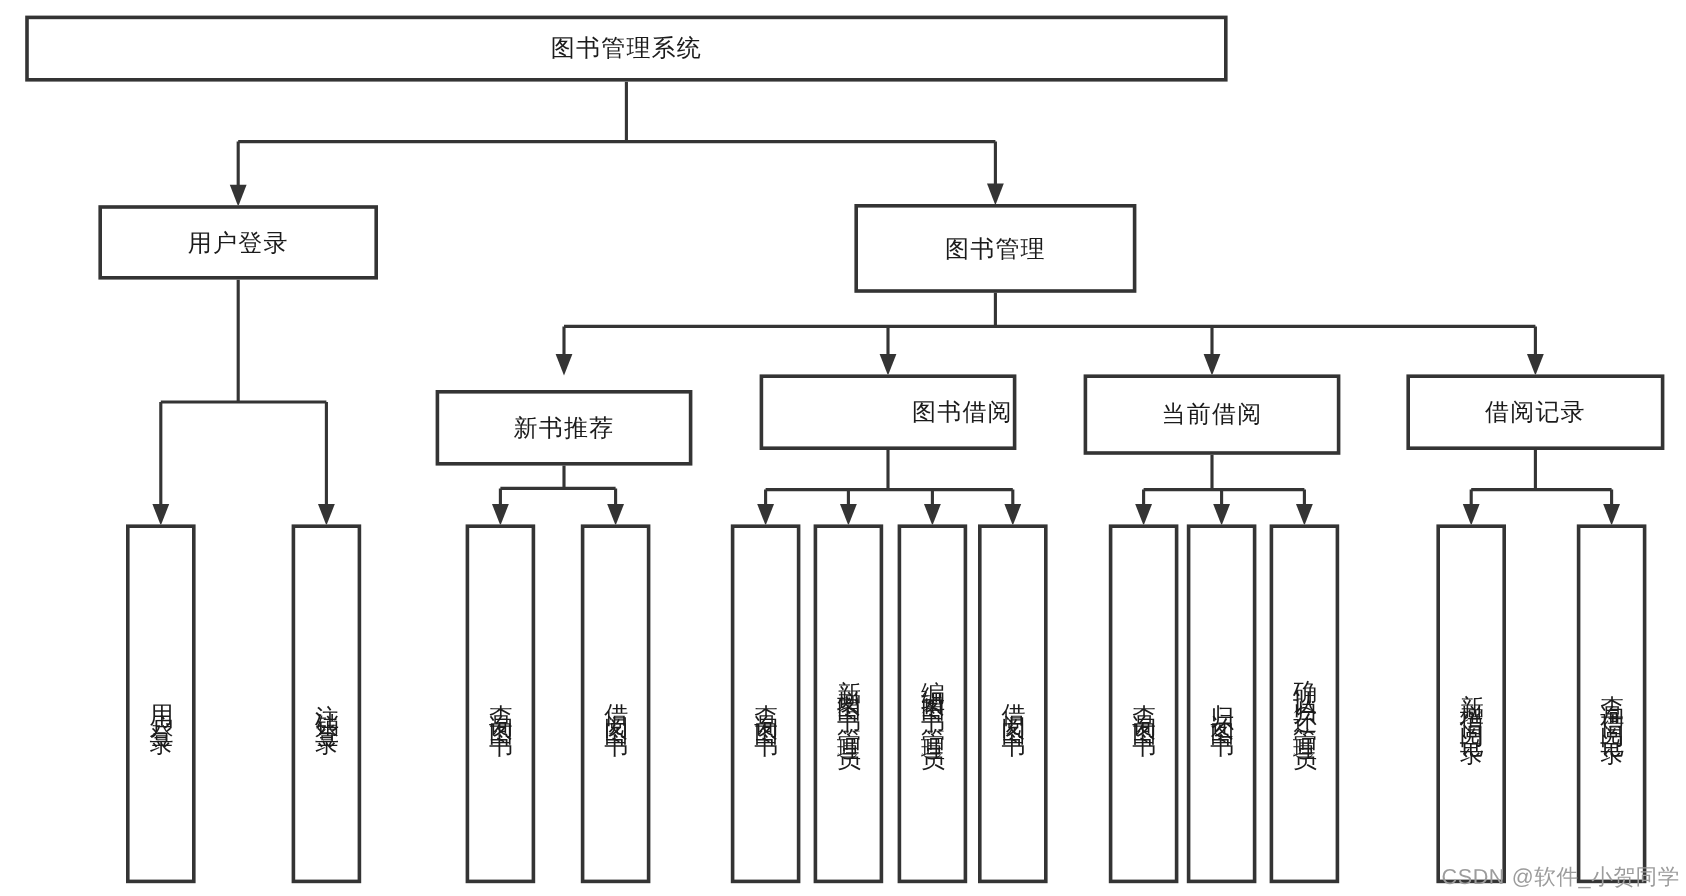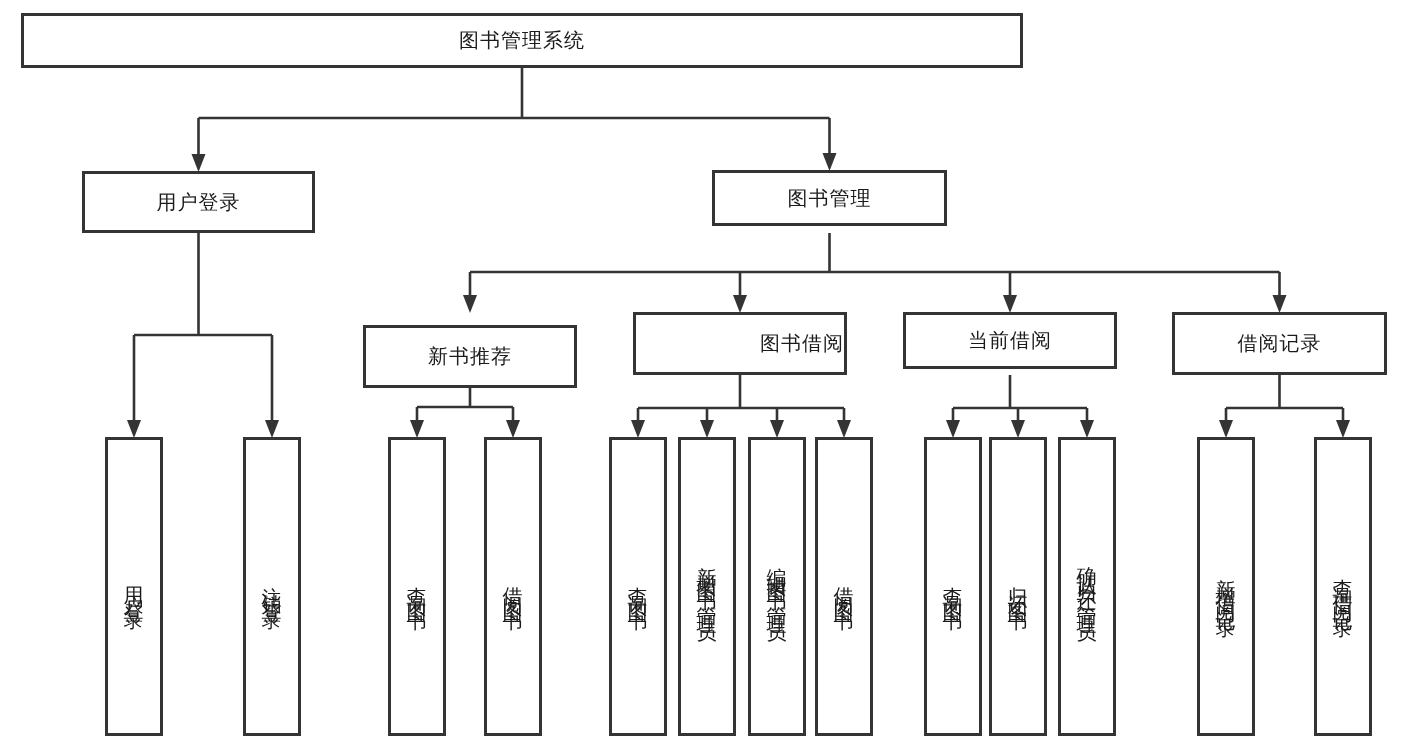--- a/index.html
+++ b/index.html
@@ -83,30 +83,30 @@
       <polygon points="1336,420 1350,420 1343,438" fill="#343434"></polygon>
       <path d="M 1279.5 375 V 408 M 1226 408 H 1343 M 1226 408 V 425 M 1343 408 V 425" stroke="#343434" stroke-width="2.6" fill="none"></path>
     </svg>
   <div id="nodes-layer">
       <div class="node h" style="left: 21px; top: 13px; width: 1002px; height: 55px;">
         <span class="label">图书管理系统</span>
       </div>
       <div class="node h" style="left: 82px; top: 171px; width: 233px; height: 62px;">
         <span class="label">用户登录</span>
       </div>
-      <div class="node h" style="left: 712px; top: 170px; width: 235px; height: 56px;">
+      <div class="node h" style="left: 712px; top: 170px; width: 235px; height: 74px;">
         <span class="label">图书管理</span>
       </div>
       <div class="node h" style="left: 363px; top: 325px; width: 214px; height: 63px;">
         <span class="label">新书推荐</span>
       </div>
       <div class="node h" style="left: 633px; top: 312px; width: 214px; height: 63px; justify-content: flex-end;">
         <span class="label">图书借阅</span>
       </div>
-      <div class="node h" style="left: 903px; top: 312px; width: 214px; height: 57px;">
+      <div class="node h" style="left: 903px; top: 312px; width: 214px; height: 67px;">
         <span class="label">当前借阅</span>
       </div>
       <div class="node h" style="left: 1172px; top: 312px; width: 215px; height: 63px;">
         <span class="label">借阅记录</span>
       </div>
       <div class="node v" style="left: 105px; top: 437px; width: 58px; height: 299px;">
         <span class="label">用户登录</span>
       </div>
       <div class="node v" style="left: 243px; top: 437px; width: 58px; height: 299px;">
         <span class="label">注销登录</span>
@@ -138,13 +138,14 @@
       <div class="node v" style="left: 1058px; top: 437px; width: 58px; height: 299px;">
         <span class="label">确认归还（管理员）</span>
       </div>
       <div class="node v" style="left: 1197px; top: 437px; width: 58px; height: 299px;">
         <span class="label">新增借阅记录</span>
       </div>
       <div class="node v" style="left: 1314px; top: 437px; width: 58px; height: 299px;">
         <span class="label">查询借阅记录</span>
       </div>
     </div>
+  <div class="watermark">CSDN @软件_小贺同学</div>
 </div>
 
 </body></html>

